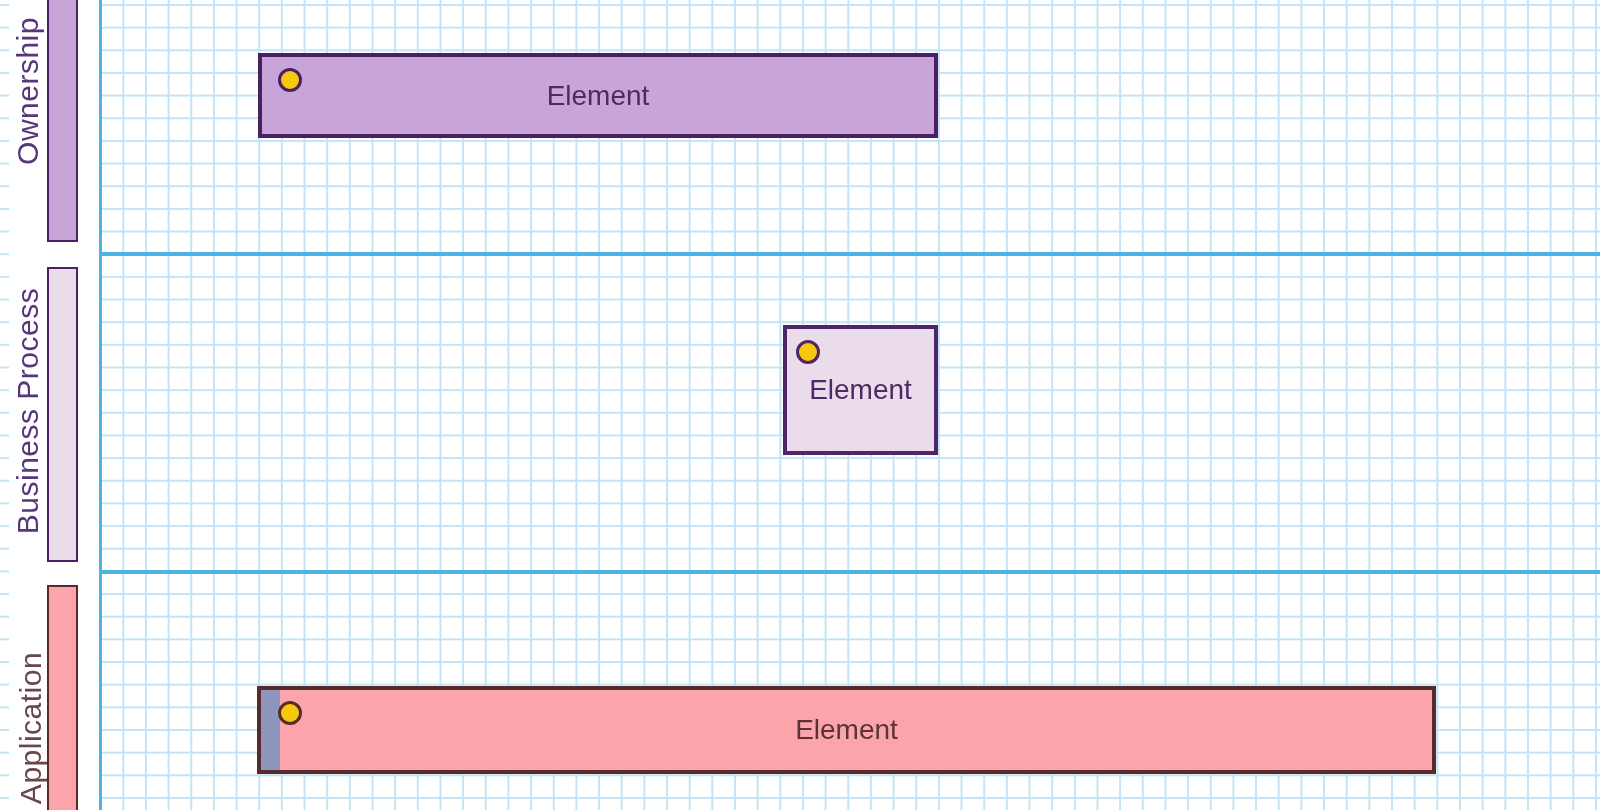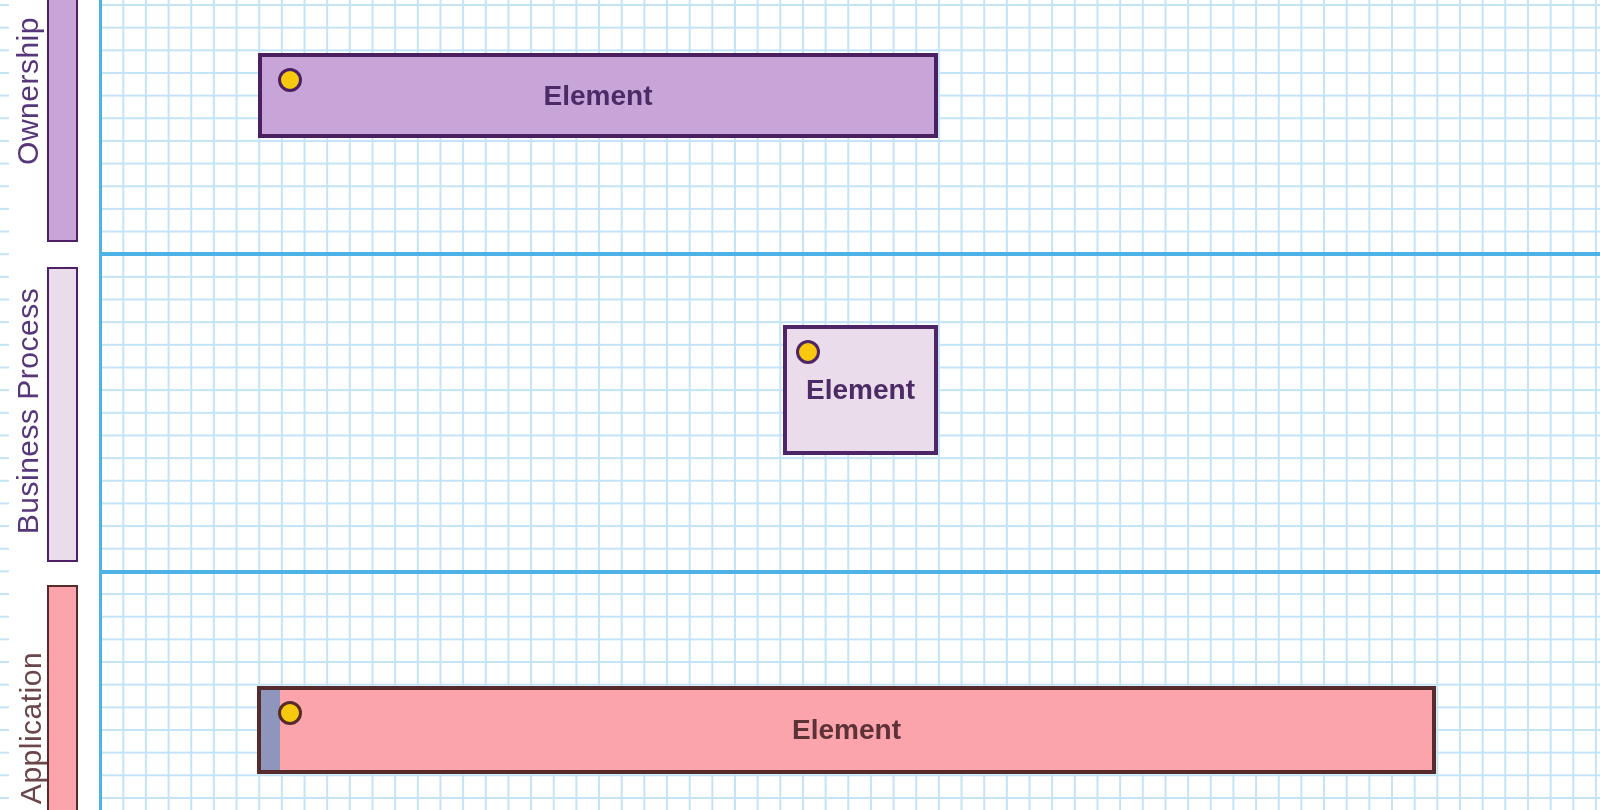--- a/index.html
+++ b/index.html
@@ -74,21 +74,21 @@
   }
   .el-bp {
     left: 783px; top: 325px; width: 155px; height: 130px;
     background: #eadcea; border-color: #4e2566;
   }
   .el-application {
     left: 257px; top: 686px; width: 1179px; height: 88px;
     background: #fba4ab; border-color: #572a2c;
   }
   .el-label {
-    font-weight: bold; font-size: 28px; color: #4c2a66;
+    font-weight: normal; font-size: 28px; color: #4c2a66;
     position: relative; z-index: 2;
   }
   .el-application .el-label { color: #5d3138; }
 
   
   .dot {
     position: absolute; width: 24px; height: 24px; border-radius: 50%;
     background: #f6c80e; border: 3px solid #4a2060; z-index: 3;
   }
   .el-ownership .dot   { left: 16px; top: 11px; }

